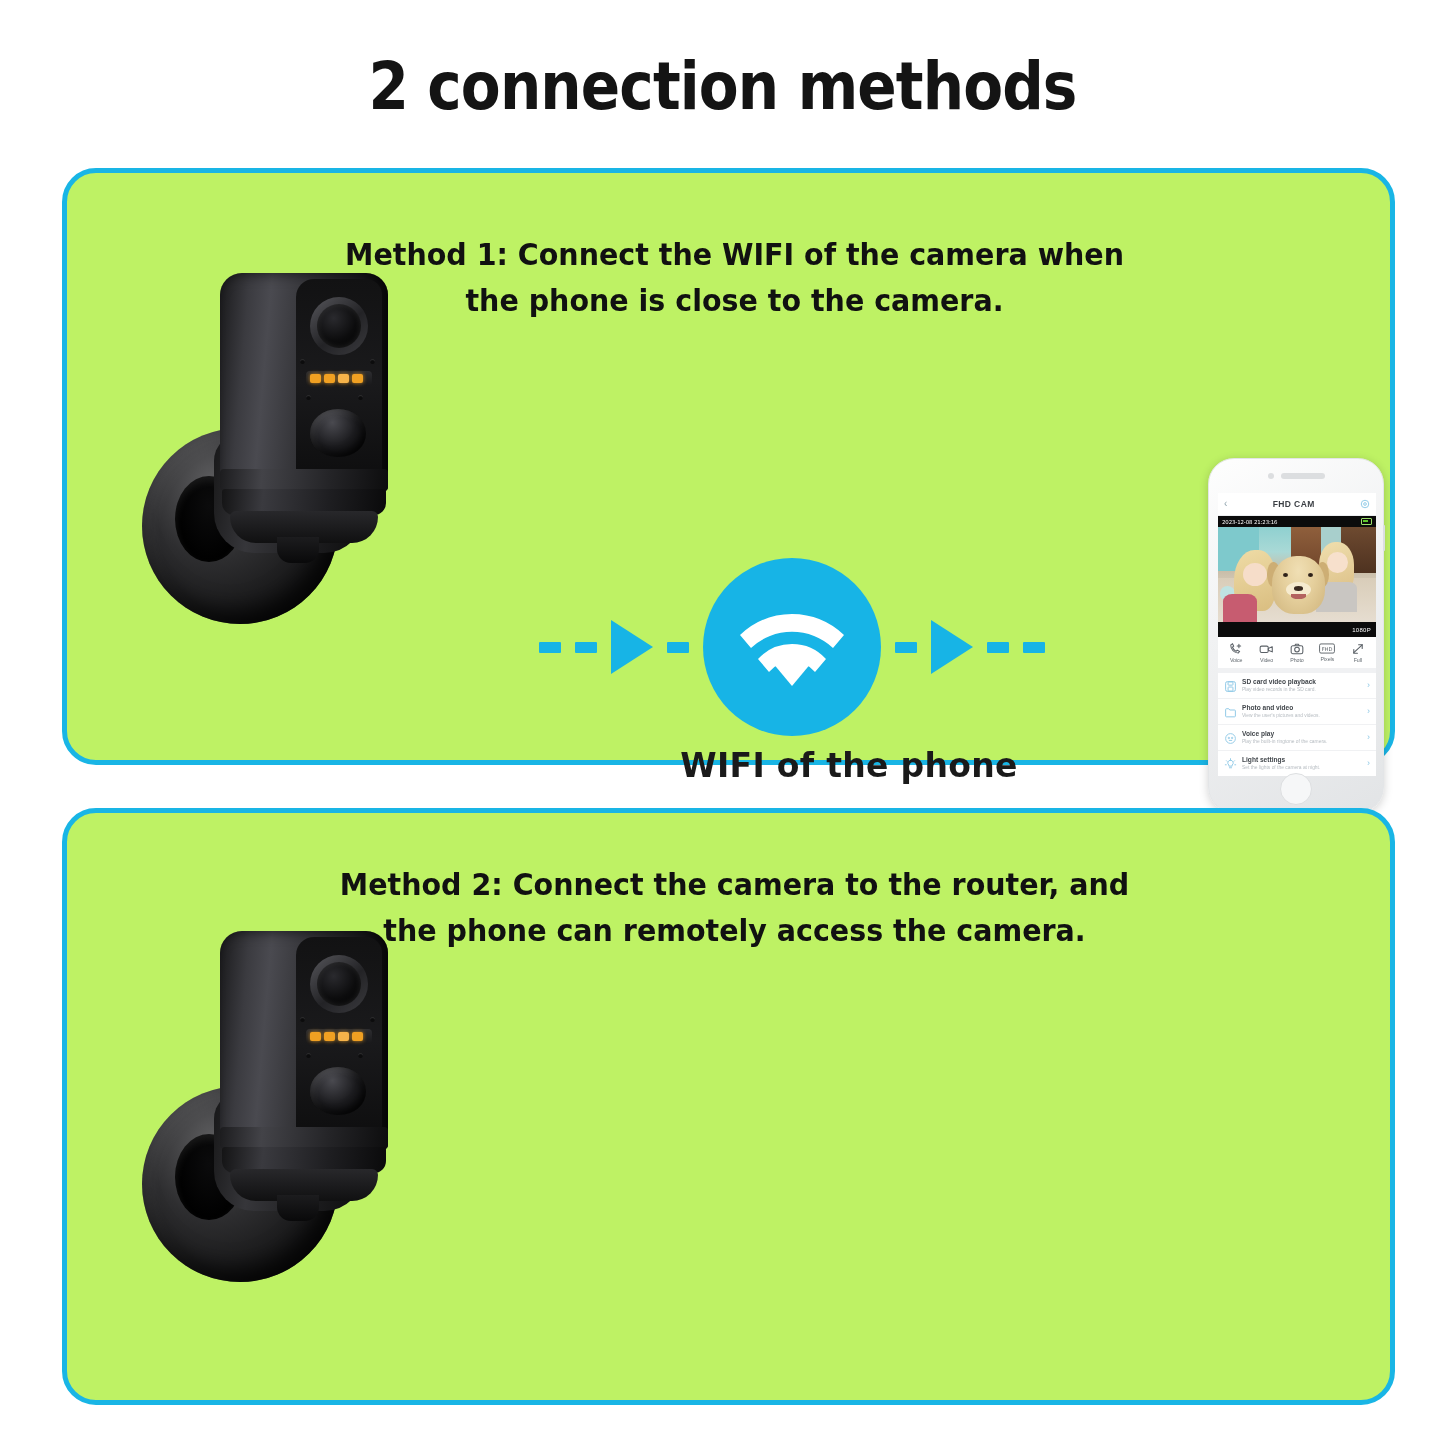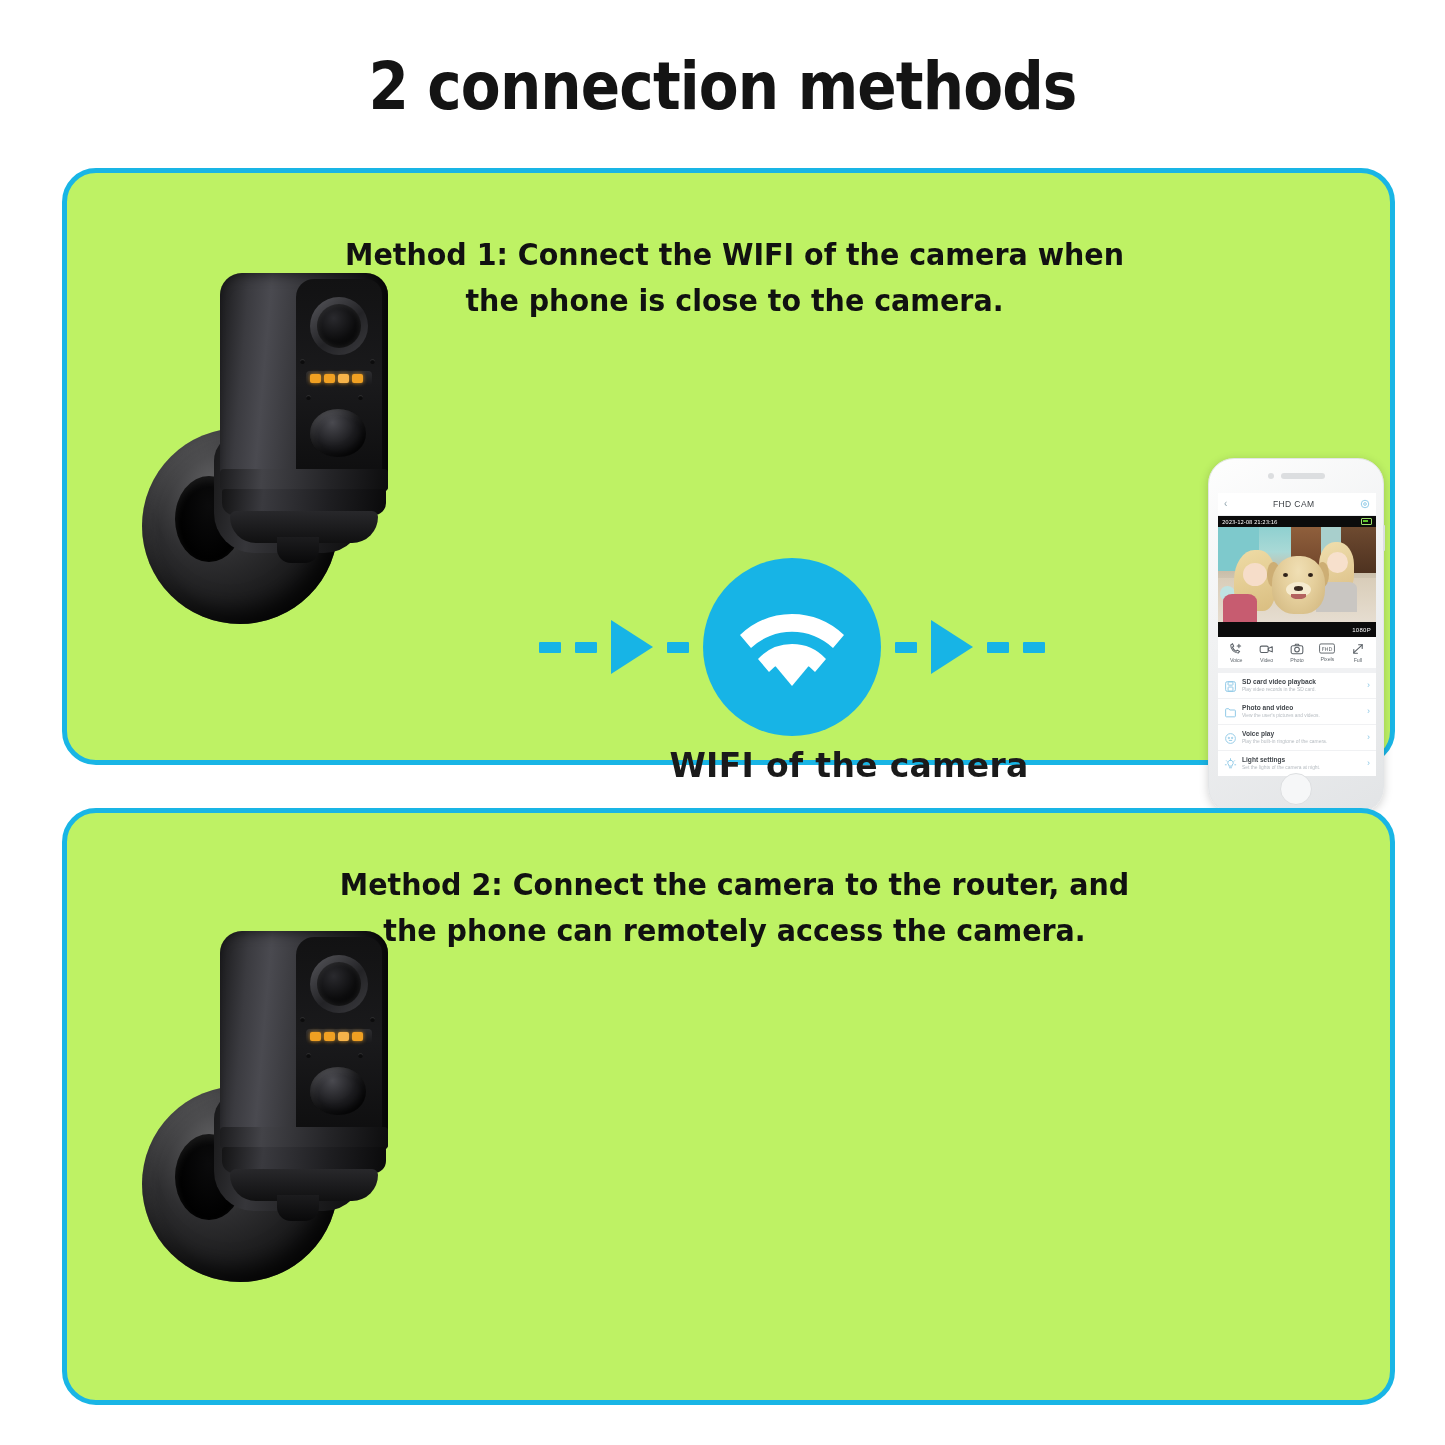--- a/index.html
+++ b/index.html
@@ -165,21 +165,21 @@
   .phone-home{
     position:absolute;left:50%;bottom:7px;transform:translateX(-50%);
     width:30px;height:30px;border-radius:50%;border:1.4px solid #dddfe1;background:#f6f7f8;
   }
   .btn-side{position:absolute;right:-2px;width:2px;border-radius:2px;background:#dcdee0;}
 
   .app-header{
     height:22px;display:flex;align-items:center;justify-content:space-between;
     padding:0 6px;background:#ffffff;border-bottom:.5px solid #eceef0;
   }
-  .app-title{font-size:8.5px;font-weight:normal;color:#3b3f44;letter-spacing:.4px;}
+  .app-title{font-size:8.5px;font-weight:bold;color:#3b3f44;letter-spacing:.4px;}
   .hdr-ico{font-size:10px;color:#8fa3ad;line-height:1;}
   .gear-ico{width:10px;height:10px;}
   .vid-timebar{
     height:11px;background:#0b0b0b;display:flex;align-items:center;justify-content:space-between;
     padding:0 4px;
   }
   .vid-time{font-size:5.4px;color:#fff;font-family:"DejaVu Sans", sans-serif;letter-spacing:-.1px;}
   .vid-batt{width:9px;height:5px;border:.6px solid #9be06a;border-radius:1px;position:relative;}
   .vid-batt::after{content:"";position:absolute;left:.6px;top:.6px;width:5px;height:2.6px;background:#5ec72a;}
   .vid-img{height:95px;position:relative;overflow:hidden;
@@ -288,21 +288,21 @@
       </div>
     <div class="gapL"></div>
     <div class="arrowhead"></div>
     <div class="gapL"></div>
     <div class="dashseg">
       <div class="dash sm"></div>
         <div class="dash sm"></div>
     </div>
   </div>
 
-  <div class="flow-caption" id="cap1">WIFI of the camera</div>
+  <div class="flow-caption" id="cap1">WIFI of the phone</div>
 
   <div class="phone" id="phone1">
     <div class="btn-side" style="top:66px;height:26px;"></div>
     <div class="phone-top">
       <span class="ph-cam"></span>
       <span class="ph-speaker"></span>
     </div>
     <div class="phone-screen">
 
       <div class="app-header">

